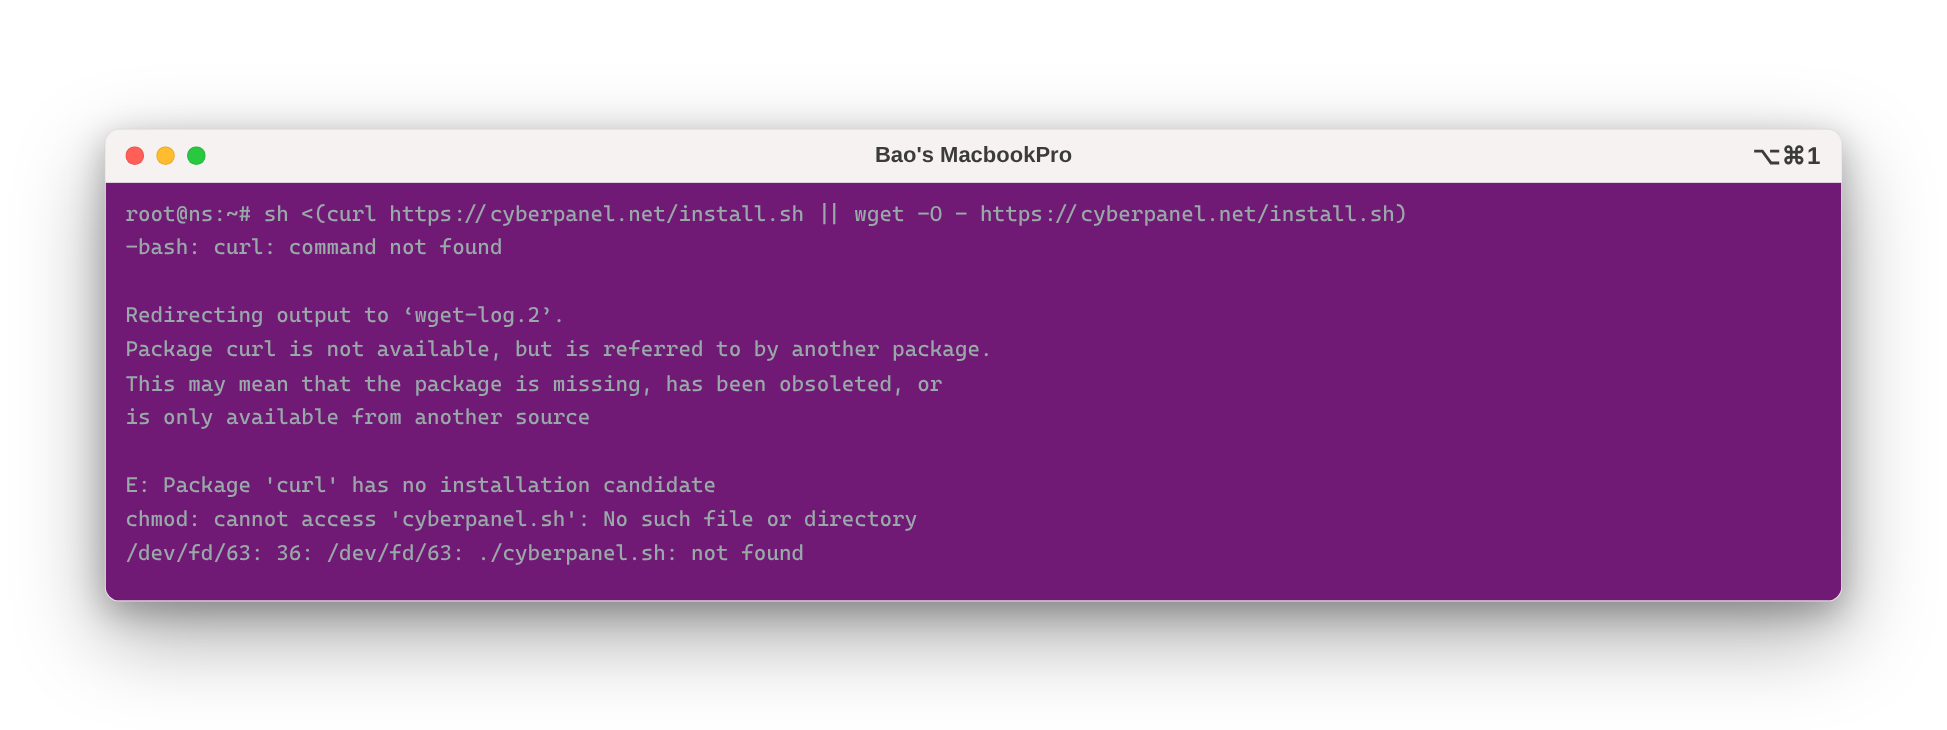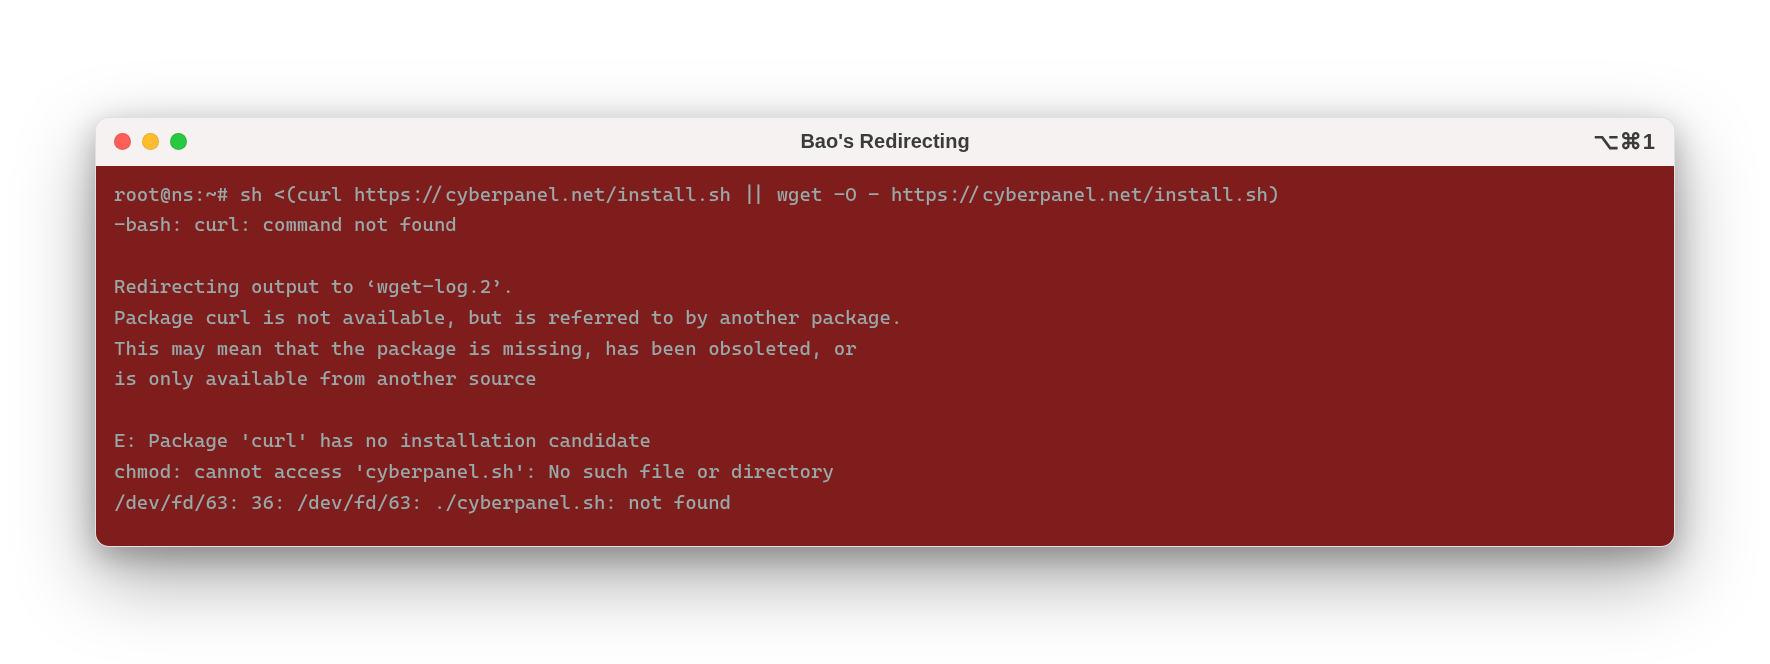--- a/index.html
+++ b/index.html
@@ -57,21 +57,21 @@
   }
   .titlebar-right {
     margin-left: auto;
     font-size: 22px;
     font-weight: 600;
     color: #3b3b3b;
     letter-spacing: 1px;
     font-family: "SF Pro", -apple-system, sans-serif;
   }
   .terminal {
-    background: #7f1d1d;
+    background: #701a75;
     padding: 14px 2px 28px 18px;
     font-family: "SF Mono", ui-monospace, Menlo, Monaco, "Cascadia Code", Consolas, monospace;
     font-size: 19.5px;
     line-height: 1.58;
     color: #99a8a8;
     min-height: 380px;
     white-space: pre-wrap;
     word-break: break-word;
   }
   .terminal .line { display: block; }
@@ -79,17 +79,17 @@
 </head>
 <body>
 
 <div class="window">
   <div class="titlebar">
     <div class="traffic-lights">
       <div class="light red"></div>
       <div class="light yellow"></div>
       <div class="light green"></div>
     </div>
-    <div class="title">Bao's Redirecting</div>
+    <div class="title">Bao's MacbookPro</div>
     <div class="titlebar-right">⌥⌘1</div>
   </div>
   <pre class="terminal" id="terminal-body"><span class="line">root@ns:~# sh &lt;(curl https://cyberpanel.net/install.sh || wget -O - https://cyberpanel.net/install.sh)</span><span class="line">-bash: curl: command not found</span><span class="line">&nbsp;</span><span class="line">Redirecting output to ‘wget-log.2’.</span><span class="line">Package curl is not available, but is referred to by another package.</span><span class="line">This may mean that the package is missing, has been obsoleted, or</span><span class="line">is only available from another source</span><span class="line">&nbsp;</span><span class="line">E: Package 'curl' has no installation candidate</span><span class="line">chmod: cannot access 'cyberpanel.sh': No such file or directory</span><span class="line">/dev/fd/63: 36: /dev/fd/63: ./cyberpanel.sh: not found</span></pre>
 </div>
 
 </body></html>

